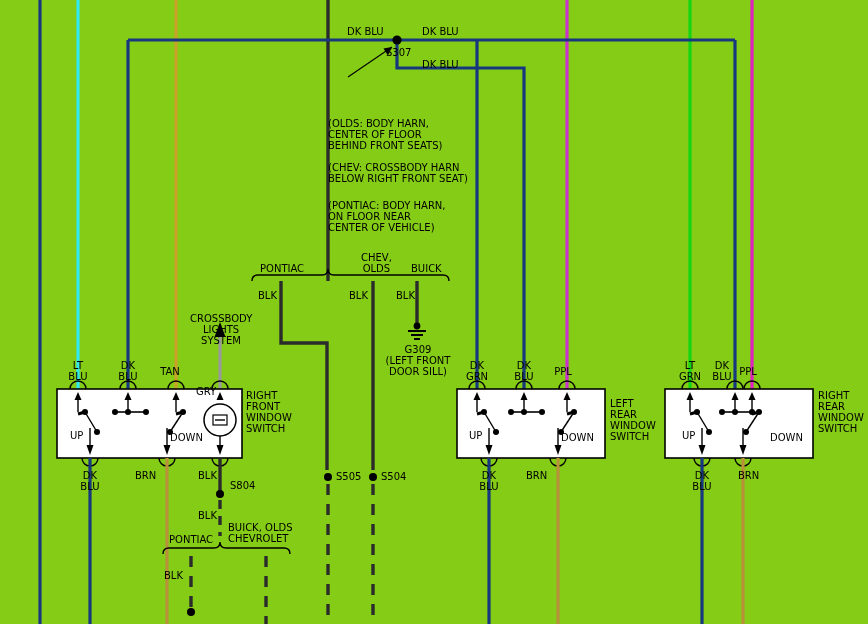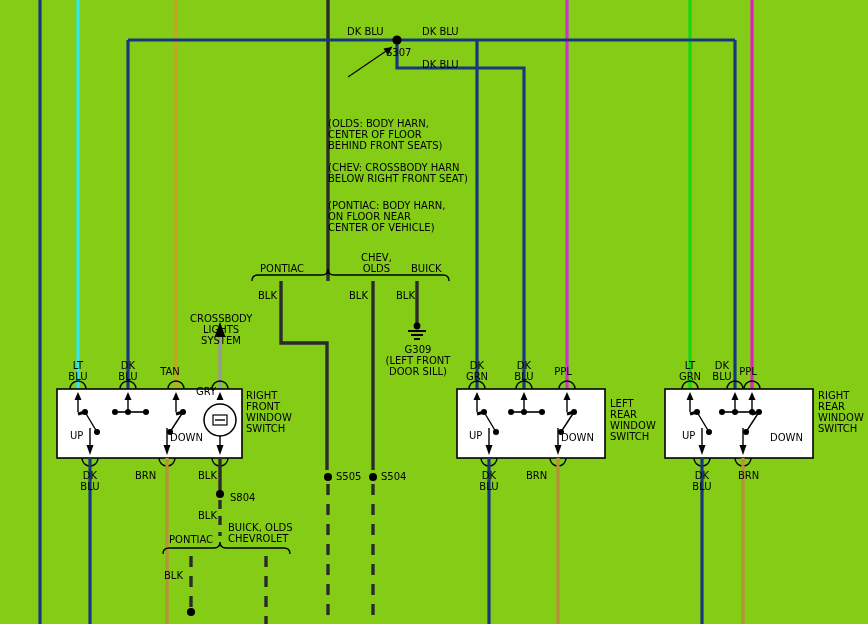--- a/index.html
+++ b/index.html
@@ -295,21 +295,21 @@
 <div class="lbl" style="left:246px;top:390px;">RIGHT
 FRONT
 WINDOW
 SWITCH</div>
 <div class="lbl" style="left:70px;top:430px;">UP</div>
 <div class="lbl" style="left:170px;top:432px;">DOWN</div>
 <div class="lbl ctr" style="left:72px;top:470px;width:36px;">DK
 BLU</div>
 <div class="lbl" style="left:135px;top:470px;">BRN</div>
 <div class="lbl" style="left:198px;top:470px;">BLK</div>
-<div class="lbl" style="left:230px;top:492px;">S804</div>
+<div class="lbl" style="left:230px;top:480px;">S804</div>
 <div class="lbl" style="left:198px;top:510px;">BLK</div>
 
 <div class="lbl" style="left:169px;top:534px;">PONTIAC</div>
 <div class="lbl" style="left:228px;top:522px;">BUICK, OLDS
 CHEVROLET</div>
 <div class="lbl" style="left:164px;top:570px;">BLK</div>
 
 <div class="lbl" style="left:336px;top:471px;text-align:center;">S505</div>
 <div class="lbl" style="left:381px;top:471px;">S504</div>
 

